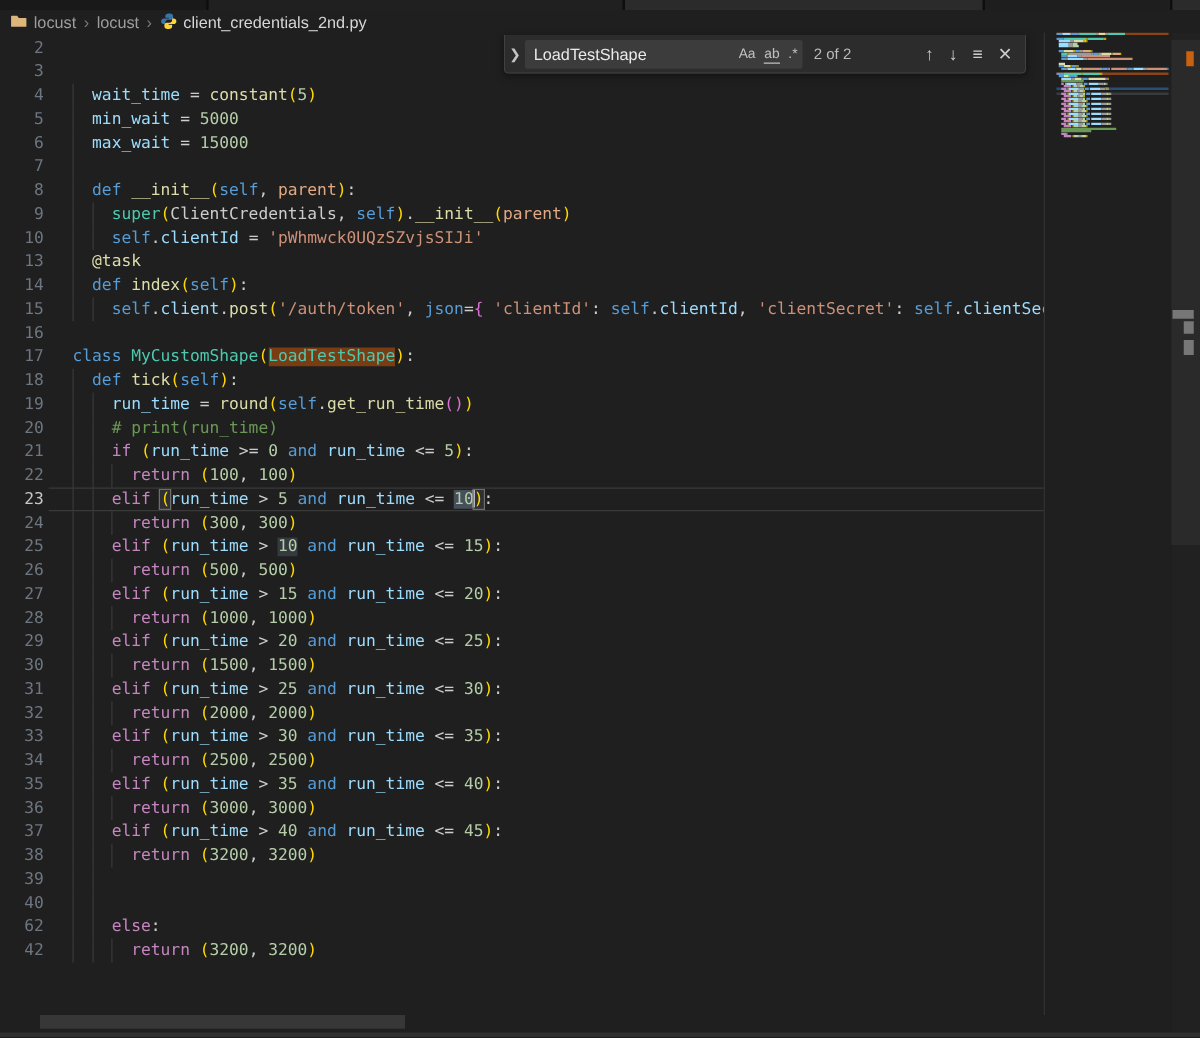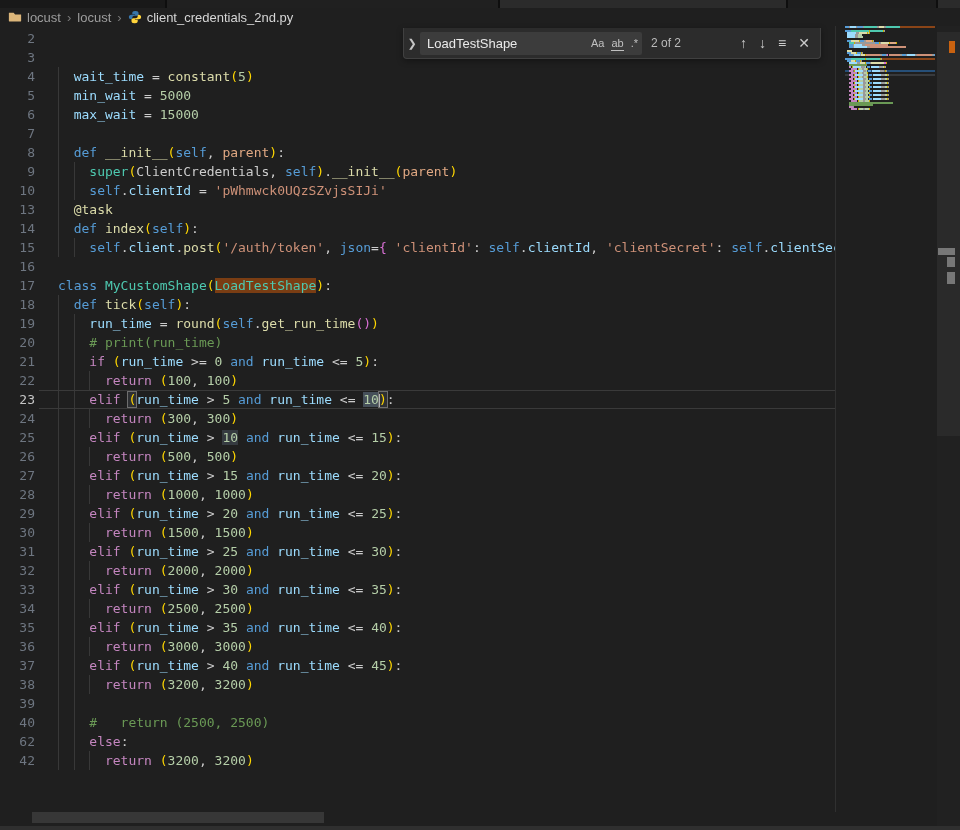--- a/index.html
+++ b/index.html
@@ -143,21 +143,21 @@
         <div class="row"><i class="guide" style="left: 58px;"></i><i class="guide" style="left: 73.66px;"></i><i class="guide" style="left: 89.32px;"></i><span class="ln">30</span><span class="code"><span class="tk-pl">      </span><span class="tk-ctl">return</span><span class="tk-pl"> </span><span class="tk-b1">(</span><span class="tk-num">1500</span><span class="tk-pl">, </span><span class="tk-num">1500</span><span class="tk-b1">)</span></span></div>
         <div class="row"><i class="guide" style="left: 58px;"></i><i class="guide" style="left: 73.66px;"></i><span class="ln">31</span><span class="code"><span class="tk-pl">    </span><span class="tk-ctl">elif</span><span class="tk-pl"> </span><span class="tk-b1">(</span><span class="tk-var">run_time</span><span class="tk-pl"> &gt; </span><span class="tk-num">25</span><span class="tk-pl"> </span><span class="tk-kw">and</span><span class="tk-pl"> </span><span class="tk-var">run_time</span><span class="tk-pl"> &lt;= </span><span class="tk-num">30</span><span class="tk-b1">)</span><span class="tk-pl">:</span></span></div>
         <div class="row"><i class="guide" style="left: 58px;"></i><i class="guide" style="left: 73.66px;"></i><i class="guide" style="left: 89.32px;"></i><span class="ln">32</span><span class="code"><span class="tk-pl">      </span><span class="tk-ctl">return</span><span class="tk-pl"> </span><span class="tk-b1">(</span><span class="tk-num">2000</span><span class="tk-pl">, </span><span class="tk-num">2000</span><span class="tk-b1">)</span></span></div>
         <div class="row"><i class="guide" style="left: 58px;"></i><i class="guide" style="left: 73.66px;"></i><span class="ln">33</span><span class="code"><span class="tk-pl">    </span><span class="tk-ctl">elif</span><span class="tk-pl"> </span><span class="tk-b1">(</span><span class="tk-var">run_time</span><span class="tk-pl"> &gt; </span><span class="tk-num">30</span><span class="tk-pl"> </span><span class="tk-kw">and</span><span class="tk-pl"> </span><span class="tk-var">run_time</span><span class="tk-pl"> &lt;= </span><span class="tk-num">35</span><span class="tk-b1">)</span><span class="tk-pl">:</span></span></div>
         <div class="row"><i class="guide" style="left: 58px;"></i><i class="guide" style="left: 73.66px;"></i><i class="guide" style="left: 89.32px;"></i><span class="ln">34</span><span class="code"><span class="tk-pl">      </span><span class="tk-ctl">return</span><span class="tk-pl"> </span><span class="tk-b1">(</span><span class="tk-num">2500</span><span class="tk-pl">, </span><span class="tk-num">2500</span><span class="tk-b1">)</span></span></div>
         <div class="row"><i class="guide" style="left: 58px;"></i><i class="guide" style="left: 73.66px;"></i><span class="ln">35</span><span class="code"><span class="tk-pl">    </span><span class="tk-ctl">elif</span><span class="tk-pl"> </span><span class="tk-b1">(</span><span class="tk-var">run_time</span><span class="tk-pl"> &gt; </span><span class="tk-num">35</span><span class="tk-pl"> </span><span class="tk-kw">and</span><span class="tk-pl"> </span><span class="tk-var">run_time</span><span class="tk-pl"> &lt;= </span><span class="tk-num">40</span><span class="tk-b1">)</span><span class="tk-pl">:</span></span></div>
         <div class="row"><i class="guide" style="left: 58px;"></i><i class="guide" style="left: 73.66px;"></i><i class="guide" style="left: 89.32px;"></i><span class="ln">36</span><span class="code"><span class="tk-pl">      </span><span class="tk-ctl">return</span><span class="tk-pl"> </span><span class="tk-b1">(</span><span class="tk-num">3000</span><span class="tk-pl">, </span><span class="tk-num">3000</span><span class="tk-b1">)</span></span></div>
         <div class="row"><i class="guide" style="left: 58px;"></i><i class="guide" style="left: 73.66px;"></i><span class="ln">37</span><span class="code"><span class="tk-pl">    </span><span class="tk-ctl">elif</span><span class="tk-pl"> </span><span class="tk-b1">(</span><span class="tk-var">run_time</span><span class="tk-pl"> &gt; </span><span class="tk-num">40</span><span class="tk-pl"> </span><span class="tk-kw">and</span><span class="tk-pl"> </span><span class="tk-var">run_time</span><span class="tk-pl"> &lt;= </span><span class="tk-num">45</span><span class="tk-b1">)</span><span class="tk-pl">:</span></span></div>
         <div class="row"><i class="guide" style="left: 58px;"></i><i class="guide" style="left: 73.66px;"></i><i class="guide" style="left: 89.32px;"></i><span class="ln">38</span><span class="code"><span class="tk-pl">      </span><span class="tk-ctl">return</span><span class="tk-pl"> </span><span class="tk-b1">(</span><span class="tk-num">3200</span><span class="tk-pl">, </span><span class="tk-num">3200</span><span class="tk-b1">)</span></span></div>
         <div class="row"><i class="guide" style="left: 58px;"></i><i class="guide" style="left: 73.66px;"></i><span class="ln">39</span></div>
-        <div class="row"><i class="guide" style="left: 58px;"></i><i class="guide" style="left: 73.66px;"></i><span class="ln">40</span><span class="code"><span class="tk-pl">    </span><span class="tk-com">#   return (2500, 2500)</span></span></div>
+        <div class="row"><i class="guide" style="left: 58px;"></i><i class="guide" style="left: 73.66px;"></i><span class="ln">40</span></div>
         <div class="row"><i class="guide" style="left: 58px;"></i><i class="guide" style="left: 73.66px;"></i><span class="ln">62</span><span class="code"><span class="tk-pl">    </span><span class="tk-ctl">else</span><span class="tk-pl">:</span></span></div>
         <div class="row"><i class="guide" style="left: 58px;"></i><i class="guide" style="left: 73.66px;"></i><i class="guide" style="left: 89.32px;"></i><span class="ln">42</span><span class="code"><span class="tk-pl">      </span><span class="tk-ctl">return</span><span class="tk-pl"> </span><span class="tk-b1">(</span><span class="tk-num">3200</span><span class="tk-pl">, </span><span class="tk-num">3200</span><span class="tk-b1">)</span></span></div>
       </div>
   </div>
 
   <div class="find">
     <span class="find-toggle">❯</span>
     <div class="find-input">
       <span class="find-query">LoadTestShape</span>
       <span class="find-opt">Aa</span>

